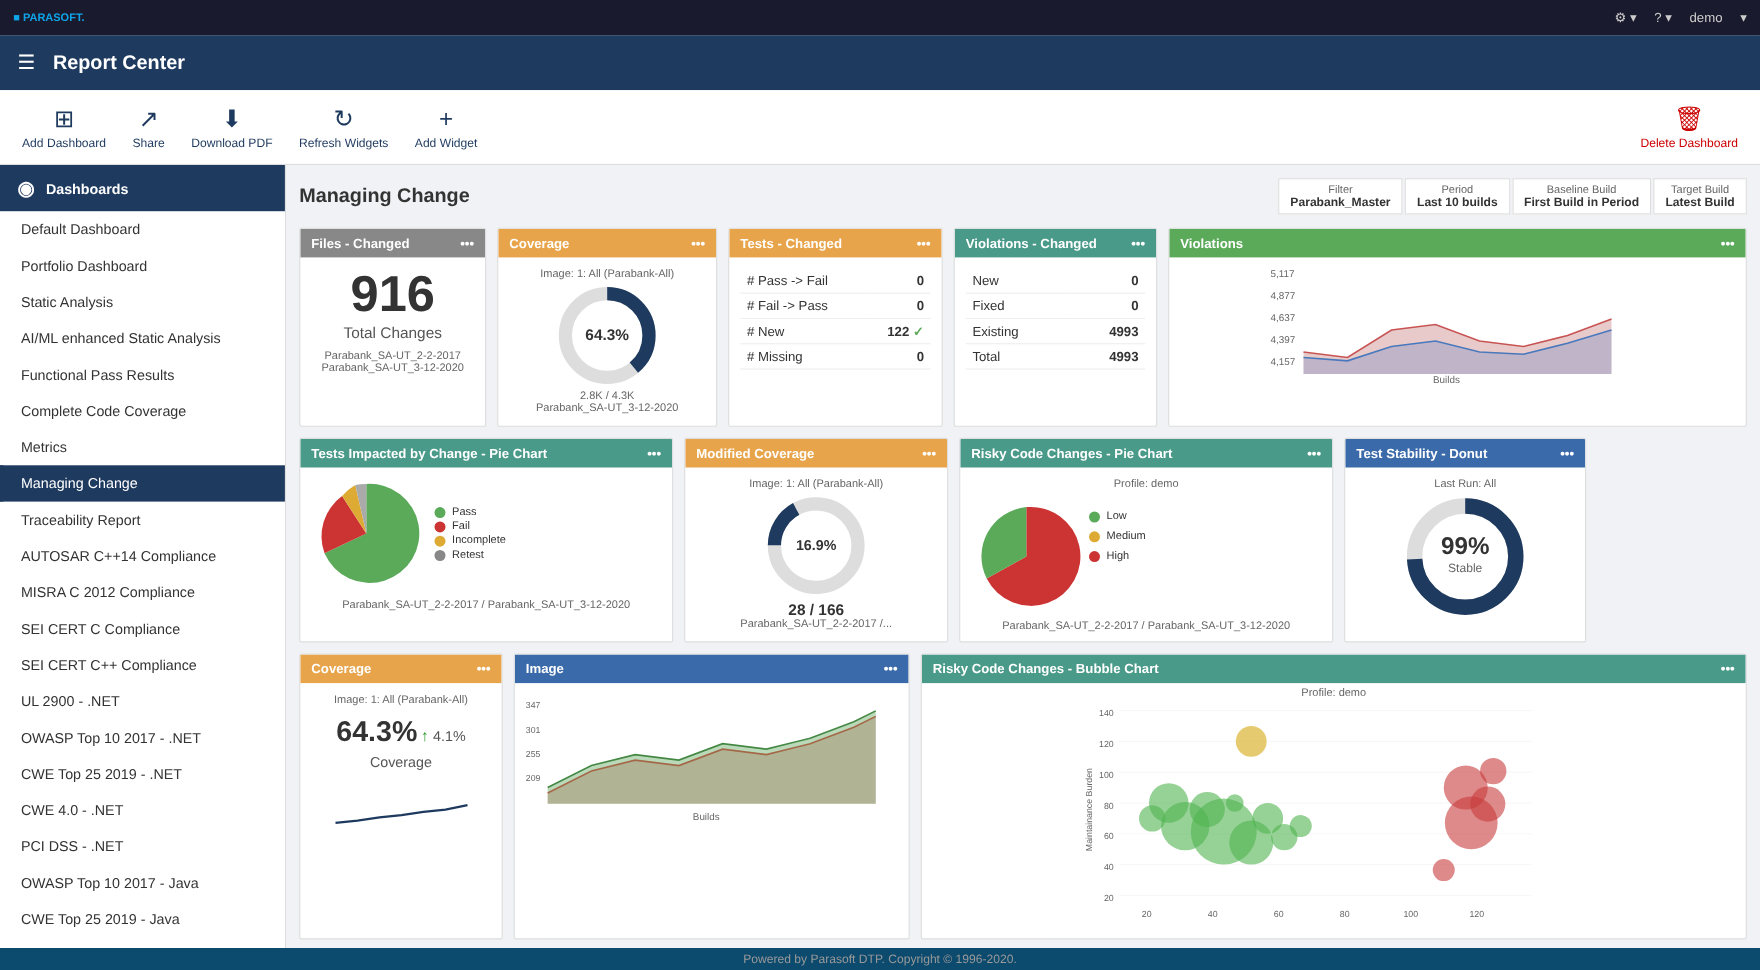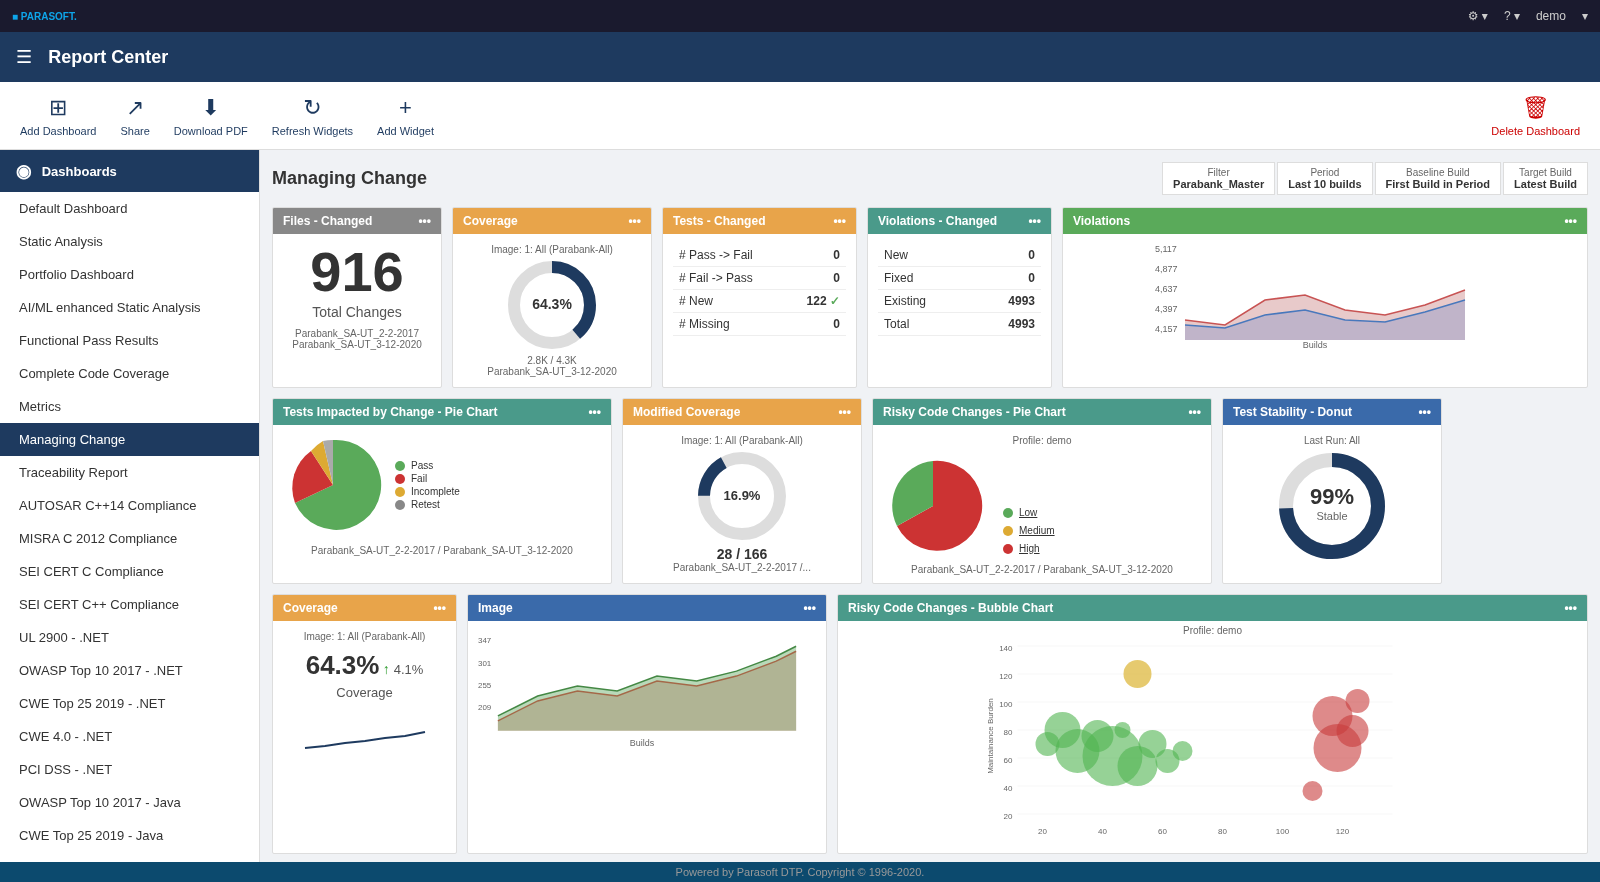--- a/index.html
+++ b/index.html
@@ -51,21 +51,21 @@
     .widget-header.gray { background: #888; color: white; }
     .widget-header.orange { background: #e8a44a; color: white; }
     .widget-header.teal { background: #4a9a8a; color: white; }
     .widget-header.green { background: #5aaa5a; color: white; }
     .widget-header.blue { background: #3a6aaa; color: white; }
     .widget-header .dots { cursor: pointer; }
     .widget-body { padding: 10px; }
     .widget-subtext { font-size: 10px; color: #666; text-align: center; }
 
     
-    .big-number { font-size: 56px; font-weight: bold; text-align: center; color: #333; line-height: 1; }
+    .big-number { font-size: 46px; font-weight: bold; text-align: center; color: #333; line-height: 1; }
     .big-label { text-align: center; font-size: 14px; color: #555; margin: 4px 0 8px; }
     .donut-svg { width: 100px; height: 100px; }
     .coverage-sub { font-size: 10px; color: #666; }
 
     
     .test-table { width: 100%; border-collapse: collapse; font-size: 12px; }
     .test-table td { padding: 4px 6px; border-bottom: 1px solid #eee; }
     .test-table td:last-child { text-align: right; font-weight: bold; }
     .check-green { color: #5aaa5a; }
 
@@ -149,22 +149,22 @@
 </div>
 
 <div class="main">
 
   <div class="sidebar">
     <div class="dashboards-header">
       <span class="dash-icon">◉</span>
       <span>Dashboards</span>
     </div>
     <div class="sidebar-item"><span>Default Dashboard</span></div>
+    <div class="sidebar-item"><span>Portfolio Dashboard</span></div>
     <div class="sidebar-item"><span>Static Analysis</span></div>
-    <div class="sidebar-item"><span>Portfolio Dashboard</span></div>
     <div class="sidebar-item"><span>AI/ML enhanced Static Analysis</span></div>
     <div class="sidebar-item"><span>Functional Pass Results</span></div>
     <div class="sidebar-item"><span>Complete Code Coverage</span></div>
     <div class="sidebar-item"><span>Metrics</span></div>
     <div class="sidebar-item active"><span>Managing Change</span></div>
     <div class="sidebar-item"><span>Traceability Report</span></div>
     <div class="sidebar-item"><span>AUTOSAR C++14 Compliance</span></div>
     <div class="sidebar-item"><span>MISRA C 2012 Compliance</span></div>
     <div class="sidebar-item"><span>SEI CERT C Compliance</span></div>
     <div class="sidebar-item"><span>SEI CERT C++ Compliance</span></div>
@@ -375,21 +375,21 @@
       </div>
 
       <div class="widget row2-widget3">
         <div class="widget-header teal">
           <span>Risky Code Changes - Pie Chart</span>
           <span class="dots">•••</span>
         </div>
         <div class="widget-body" style="display:flex;align-items:center;gap:12px;">
           <div class="widget-subtext" style="width:100%;text-align:center;">Profile: demo</div>
         </div>
-        <div style="display:flex;align-items:flex-end;gap:20px;padding:0 10px 8px;text-decoration:underline;">
+        <div style="display:flex;align-items:flex-start;gap:7px;padding:0 10px 8px;">
           <svg width="100" height="100" viewBox="0 0 100 100">
 
             <path d="M50,50 L50,5 A45,45 0 1,1 14,70 Z" fill="#cc3333"></path>
 
             <path d="M50,50 L14,70 A45,45 0 0,1 50,5 Z" fill="#5aaa5a"></path>
           </svg>
           <div class="risky-legend">
             <div class="legend-item">
               <span class="legend-dot" style="background:#5aaa5a;"></span>
               <span>Low</span>

